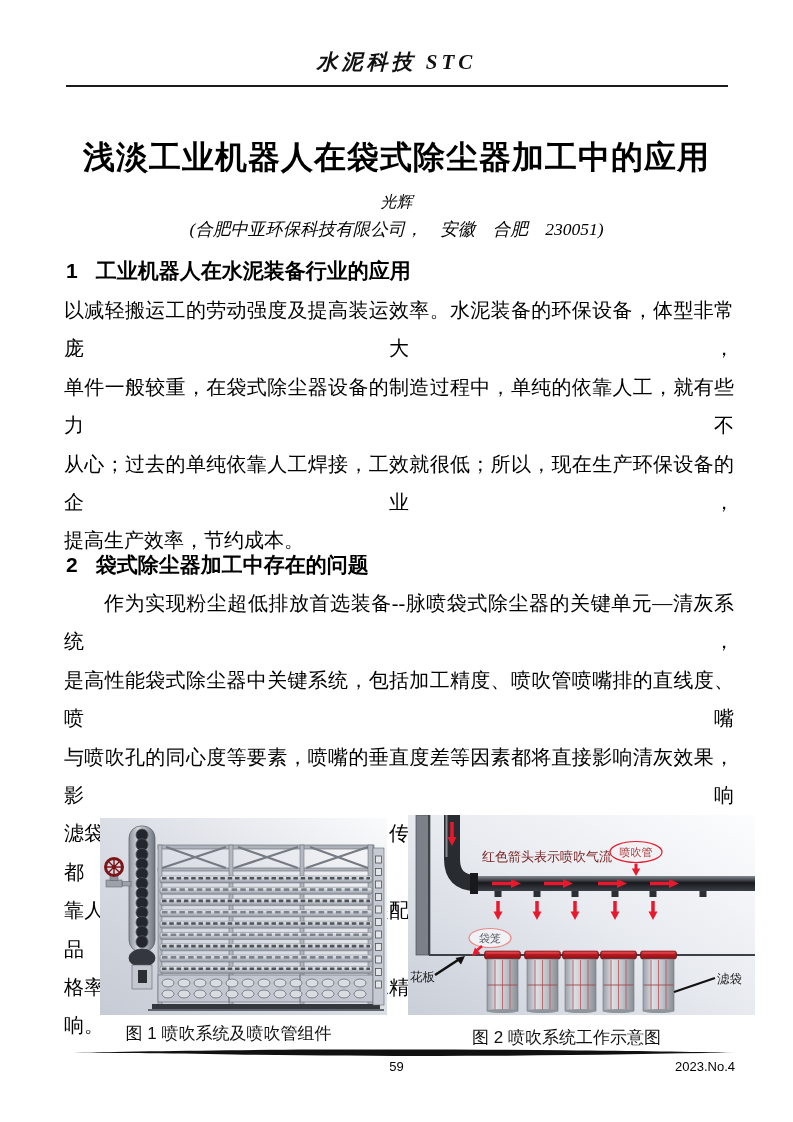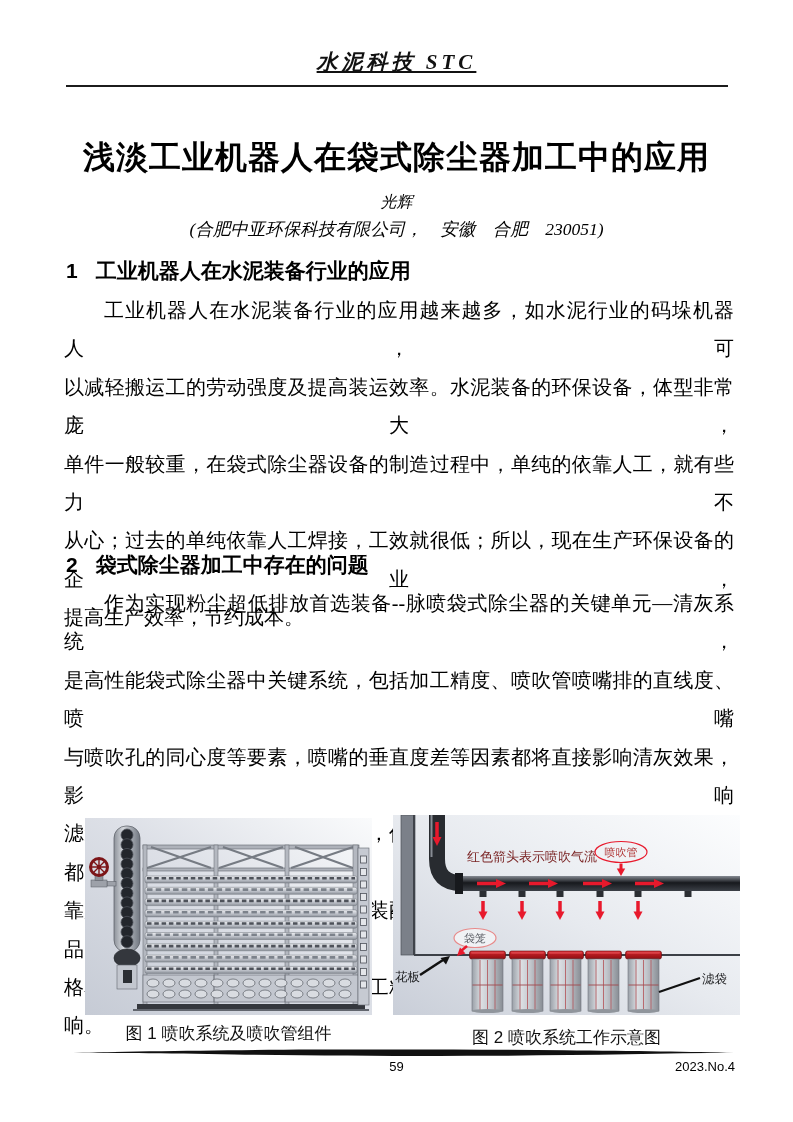--- a/index.html
+++ b/index.html
@@ -1,20 +1,20 @@
 <!DOCTYPE html>
 <html><head>
 <meta charset="utf-8">
 <style>
   html,body { margin:0; padding:0; background:#fff; }
   .page { position:relative; width:793px; height:1122px; background:#ffffff;
           font-family:"Liberation Serif", serif; color:#000; overflow:hidden; }
 
   .hdr-title { position:absolute; top:48px; left:0; right:0; text-align:center;
-               font-size:21px; font-style:italic; font-weight:600; letter-spacing:4px; color:#111;text-decoration:underline; }
+               font-size:21px; font-style:italic; font-weight:600; letter-spacing:4px; color:#111; }
   .hdr-rule { position:absolute; top:85px; left:66px; width:662px; height:2px; background:#1c1c1c; }
 
   .art-title { position:absolute; top:120px; left:0; right:0; text-align:center;
                font-family:"Liberation Sans", sans-serif; font-weight:bold;
                font-size:32px; letter-spacing:1px; color:#000; }
   .author { position:absolute; top:192px; left:0; right:0; text-align:center;
             font-size:16px; font-style:italic; }
   .affil  { position:absolute; top:217px; left:0; right:0; text-align:center;
             font-size:17.5px; font-style:italic; }
 
@@ -24,21 +24,21 @@
   .sec1 { top:257px; }
   .sec2 { top:551px; }
 
   .para { position:absolute; left:64px; width:670px; font-size:20px; line-height:38.4px; }
   .p1 { top:291px; }
   .p2 { top:584px; }
   .bline { text-align:justify; text-align-last:justify; text-justify:distribute; }
   .bline.indent { text-indent:2em; }
   .bline.endp { text-align-last:left; }
 
-  .fig { position:absolute; }
+  .fig { position:absolute;margin-left:15px; }
   .fig svg { display:block; }
   .fig1 { left:85px;  top:818px; width:287px; height:197px; }
   .fig2 { left:393px; top:815px; width:347px; height:200px; }
   .cap { position:absolute; font-family:"Liberation Sans", sans-serif; font-size:17px; color:#111; }
   .cap1 { left:85px;  width:287px; top:1022px; text-align:center; }
   .cap2 { left:393px; width:347px; top:1026px; text-align:center; }
 
   .f-rule { position:absolute; left:64px; top:1048px; width:670px; height:10px; }
   .pageno { position:absolute; top:1059px; left:0; right:0; text-align:center;
             font-family:"Liberation Sans", sans-serif; font-size:13px; }
@@ -55,21 +55,20 @@
 
   <h1 class="art-title" style="margin:16px;">浅淡工业机器人在袋式除尘器加工中的应用</h1>
   <div class="author">光辉</div>
   <div class="affil">(合肥中亚环保科技有限公司，　安徽　合肥　230051)</div>
 
   <div class="sec-h sec1">
     <span class="num">1</span><span>工业机器人在水泥装备行业的应用</span>
   </div>
 
   <div class="para p1">
-    <div class="bline indent">工业机器人在水泥装备行业的应用越来越多，如水泥行业的码垛机器人，可</div>
     <div class="bline">以减轻搬运工的劳动强度及提高装运效率。水泥装备的环保设备，体型非常庞大，</div>
     <div class="bline">单件一般较重，在袋式除尘器设备的制造过程中，单纯的依靠人工，就有些力不</div>
     <div class="bline">从心；过去的单纯依靠人工焊接，工效就很低；所以，现在生产环保设备的企业，</div>
     <div class="bline endp">提高生产效率，节约成本。</div>
   </div>
 
   <div class="sec-h sec2">
     <span class="num">2</span><span>袋式除尘器加工中存在的问题</span>
   </div>
 

